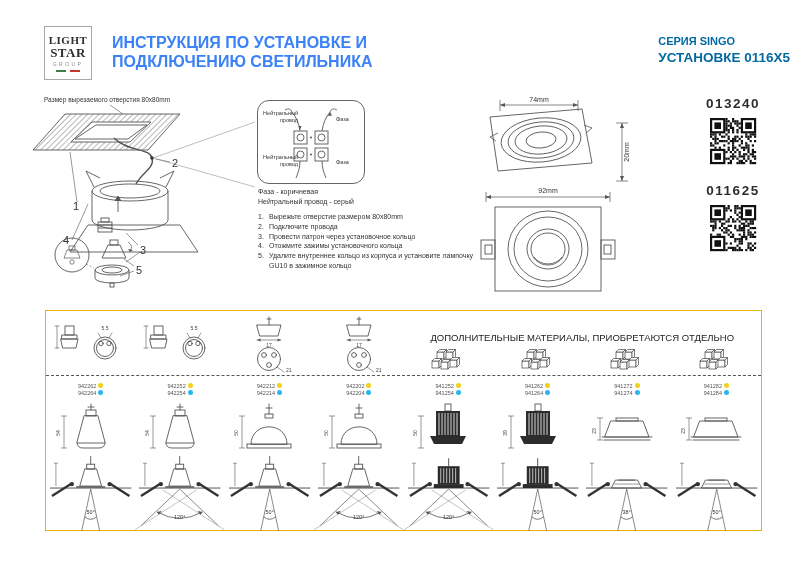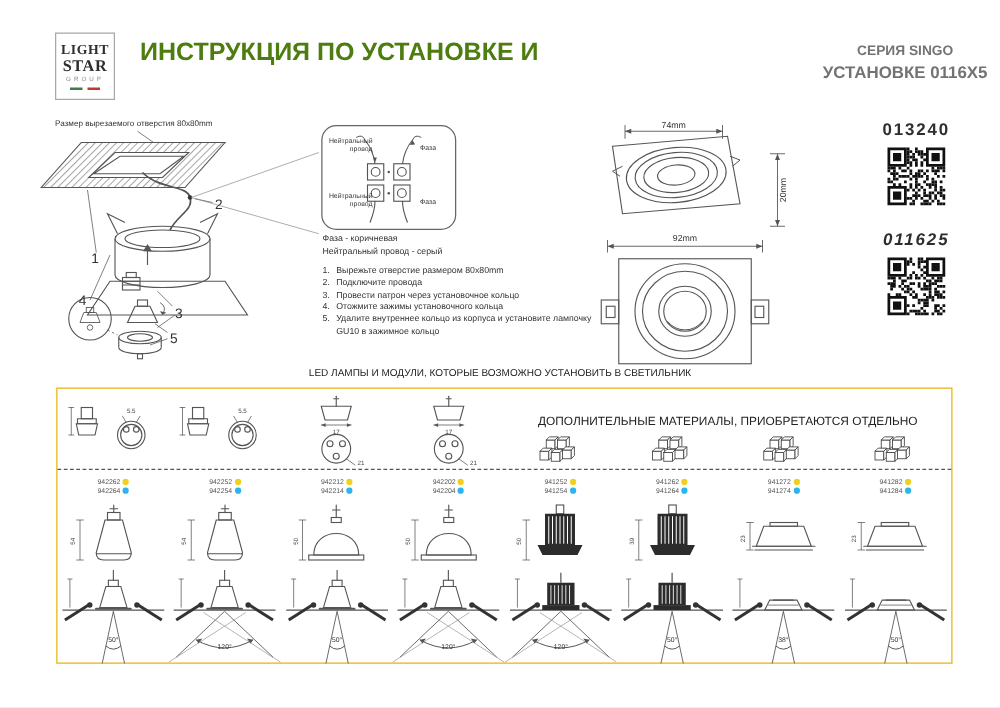--- a/index.html
+++ b/index.html
@@ -8,22 +8,22 @@
   [data-name]{box-sizing:border-box;}
 
   
   .logo-box{position:absolute;left:44px;top:26px;width:48px;height:54px;border:1px solid #a8a8a8;
             display:flex;flex-direction:column;align-items:center;justify-content:center;}
   .logo-l1{font-family:"Liberation Serif",serif;font-weight:700;font-size:11px;line-height:11px;color:#2e2e2e;letter-spacing:.5px;}
   .logo-l2{font-family:"Liberation Serif",serif;font-weight:700;font-size:13px;line-height:13px;color:#2e2e2e;letter-spacing:.5px;}
   .logo-l3{font-size:5px;letter-spacing:2.4px;color:#8a8a8a;margin-top:2px;}
   .logo-flag{display:flex;gap:4px;margin-top:3px;}
   .logo-flag span{display:block;width:10px;height:2px;}
-  .hdr-title{position:absolute;left:112px;top:33px;font-size:20px;line-height:19px;font-weight:700;color:#4d7c0f;}
-  .hdr-right{position:absolute;right:10px;top:35px;text-align:center;color:#737373;}
+  .hdr-title{position:absolute;left:112px;top:33px;font-size:16px;line-height:19px;font-weight:700;color:#3b82f6;}
+  .hdr-right{position:absolute;right:10px;top:35px;text-align:left;color:#0369a1;}
   .hdr-series{font-size:11px;font-weight:700;line-height:13px;}
   .hdr-articles{font-size:13.5px;font-weight:700;line-height:19px;}
 
   
   .install-svg{position:absolute;left:30px;top:92px;z-index:1;}
   .tech-svg{position:absolute;left:470px;top:95px;z-index:1;}
   .note{position:absolute;left:44px;top:96px;font-size:6.5px;color:#333;z-index:2;}
 
   .wire-box{position:absolute;left:257px;top:100px;width:108px;height:84px;border:1px solid #666;
             border-radius:12px;background:#fff;z-index:2;}
@@ -34,21 +34,21 @@
   .wl-br{left:78px;top:58px;}
   .wire-svg{position:absolute;left:0;top:0;}
 
   .legend{position:absolute;left:258px;top:187px;font-size:7px;line-height:9.5px;color:#333;z-index:2;}
   .steps{position:absolute;left:258px;top:212px;width:220px;z-index:2;}
   .step-row{display:flex;font-size:7px;line-height:9.8px;color:#333;}
   .step-num{width:11px;flex:none;}
   .qr-wrap{position:absolute;left:698px;top:96px;width:70px;text-align:center;z-index:1;}
   .qr-label{font-size:13.5px;font-weight:700;letter-spacing:1.5px;color:#2e2e2e;margin-bottom:5px;}
   .qr-img{display:inline-block;}
-  .qr-block + .qr-block{margin-top:13px;font-style:italic;}
+  .qr-block + .qr-block{margin-top:13px;}
 
   
   .led-title{position:absolute;left:0;top:294px;width:100%;text-align:center;font-size:8px;color:#222;}
   .led-box{position:absolute;left:45px;top:310px;width:717px;height:221px;border:1px solid #eab308;}
   .led-dash{position:absolute;left:0;right:0;top:64px;border-top:1px dashed #555;}
   .extra-title{position:absolute;left:50%;top:21px;width:50%;text-align:center;font-size:9.5px;color:#222;}
   .led-cols{position:absolute;left:0;top:0;width:100%;height:100%;display:flex;}
   .led-col{position:relative;width:12.5%;height:100%;}
   .glyph-top{position:absolute;left:0;right:0;top:4px;height:58px;display:flex;align-items:center;justify-content:center;}
   .glyph-top.cubes{top:34px;height:28px;align-items:flex-end;}
@@ -72,20 +72,21 @@
     <div class="logo-l1" data-name="logo-line1">LIGHT</div>
     <div class="logo-l2" data-name="logo-line2">STAR</div>
     <div class="logo-l3" data-name="logo-line3">GROUP</div>
     <div class="logo-flag" data-name="logo-flag-icon">
       <span data-name="flag-green-dash" style="background: rgb(63, 125, 68);"></span>
       <span data-name="flag-red-dash" style="background: rgb(192, 57, 43);"></span>
     </div>
   </div>
   <div class="hdr-title" data-name="page-title">
     <div data-name="page-title-line1">ИНСТРУКЦИЯ ПО УСТАНОВКЕ И</div>
+    <div data-name="page-title-line2">ПОДКЛЮЧЕНИЮ СВЕТИЛЬНИКА</div>
   </div>
   <div class="hdr-right" data-name="series-block">
     <div class="hdr-series" data-name="series-label">СЕРИЯ SINGO</div>
     <div class="hdr-articles" data-name="articles-label">УСТАНОВКЕ 0116X5</div>
   </div>
 
   <span class="note" data-name="cutout-size-note">Размер вырезаемого отверстия 80x80mm</span>
   <svg class="install-svg" width="440" height="200" viewBox="0 0 440 200" data-name="installation-diagram">
     <defs>
       <pattern id="hatch" width="4" height="4" patternUnits="userSpaceOnUse" patternTransform="rotate(45)">
@@ -552,21 +553,20 @@
             <rect x="32.800000000000004" y="2" width="15.400000000000002" height="15.400000000000002" fill="#111"></rect>
             <rect x="35" y="4.2" width="11" height="11" fill="#fff"></rect>
             <rect x="37.2" y="6.4" width="6.6000000000000005" height="6.6000000000000005" fill="#111"></rect>
             <rect x="2" y="32.800000000000004" width="15.400000000000002" height="15.400000000000002" fill="#111"></rect>
             <rect x="4.2" y="35" width="11" height="11" fill="#fff"></rect>
             <rect x="6.4" y="37.2" width="6.6000000000000005" height="6.6000000000000005" fill="#111"></rect>
           </svg></span>
     </div>
   </div>
 
-  <div class="led-title" data-name="led-section-title">LED ЛАМПЫ И МОДУЛИ, КОТОРЫЕ ВОЗМОЖНО УСТАНОВИТЬ В СВЕТИЛЬНИК</div>
   <div class="led-box" data-name="led-compatibility-box">
     <div class="led-cols" data-name="led-columns">
         <div class="led-col" data-name="led-column-1">
           <div class="glyph-top " data-name="lamp-top-view">
             <svg width="84" height="54" viewBox="0 0 84 54" data-name="gu10-lamp-icon">
     <g stroke="#555" fill="none" stroke-width="0.9" stroke-linecap="round">
                 <rect x="16" y="9" width="9" height="9"></rect>
                 <path d="M13,18 h15 v4 h-15 z"></path>
                 <path d="M12,22 h17 l-2,9 h-13 z"></path>
     <line x1="8" y1="9" x2="8" y2="31" stroke-width="0.6"></line>

